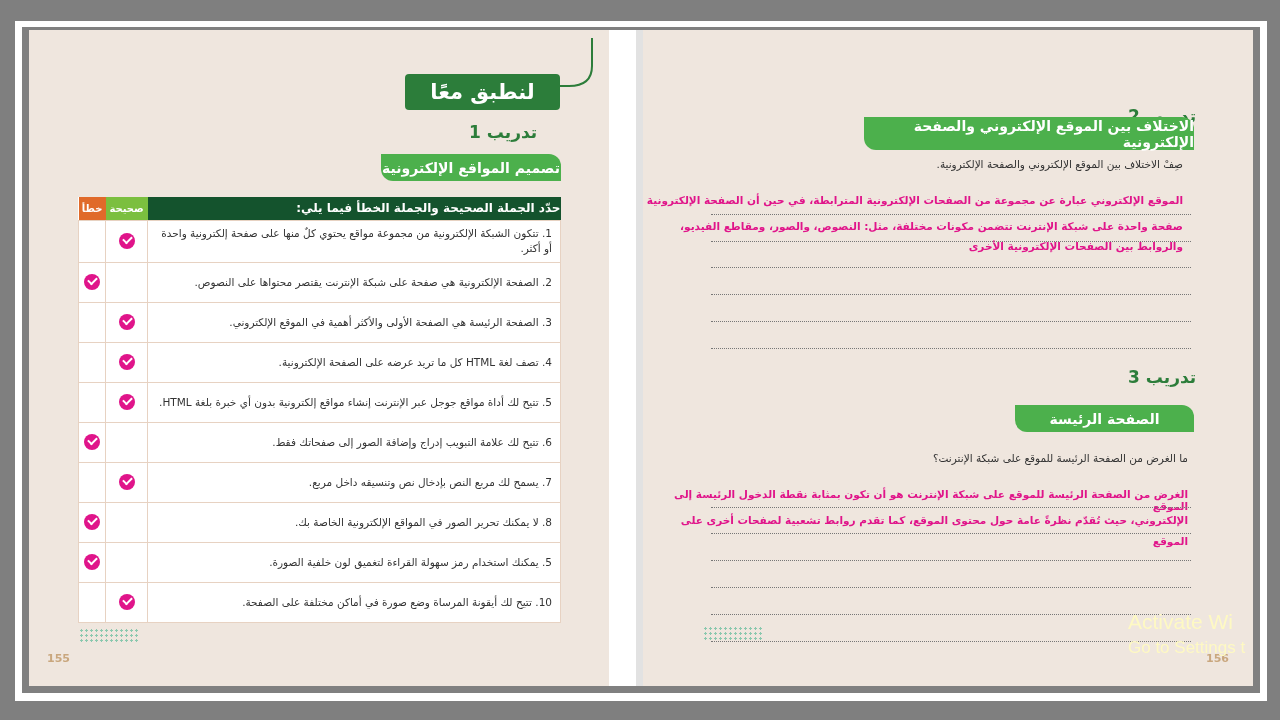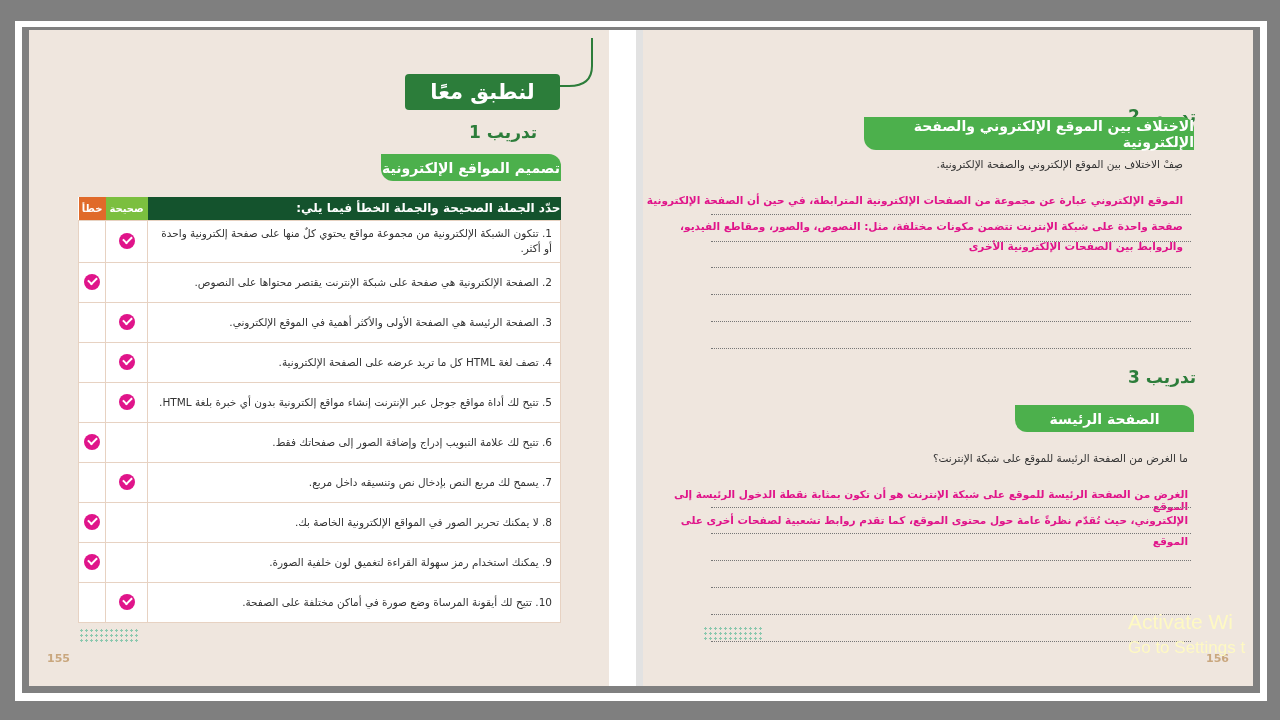--- a/index.html
+++ b/index.html
@@ -97,21 +97,21 @@
           <td class="q">7. يسمح لك مربع النص بإدخال نص وتنسيقه داخل مربع.</td>
           <td class="mk"><span class="chk"></span></td>
           <td class="mk"></td>
         </tr>
         <tr>
           <td class="q">8. لا يمكنك تحرير الصور في المواقع الإلكترونية الخاصة بك.</td>
           <td class="mk"></td>
           <td class="mk"><span class="chk"></span></td>
         </tr>
         <tr>
-          <td class="q">9. يمكنك استخدام رمز سهولة القراءة لتغميق لون خلفية الصورة.</td>
+          <td class="q">5. يمكنك استخدام رمز سهولة القراءة لتغميق لون خلفية الصورة.</td>
           <td class="mk"></td>
           <td class="mk"><span class="chk"></span></td>
         </tr>
         <tr>
           <td class="q">10. تتيح لك أيقونة المرساة وضع صورة في أماكن مختلفة على الصفحة.</td>
           <td class="mk"><span class="chk"></span></td>
           <td class="mk"></td>
         </tr>
       </tbody>
   </table>

